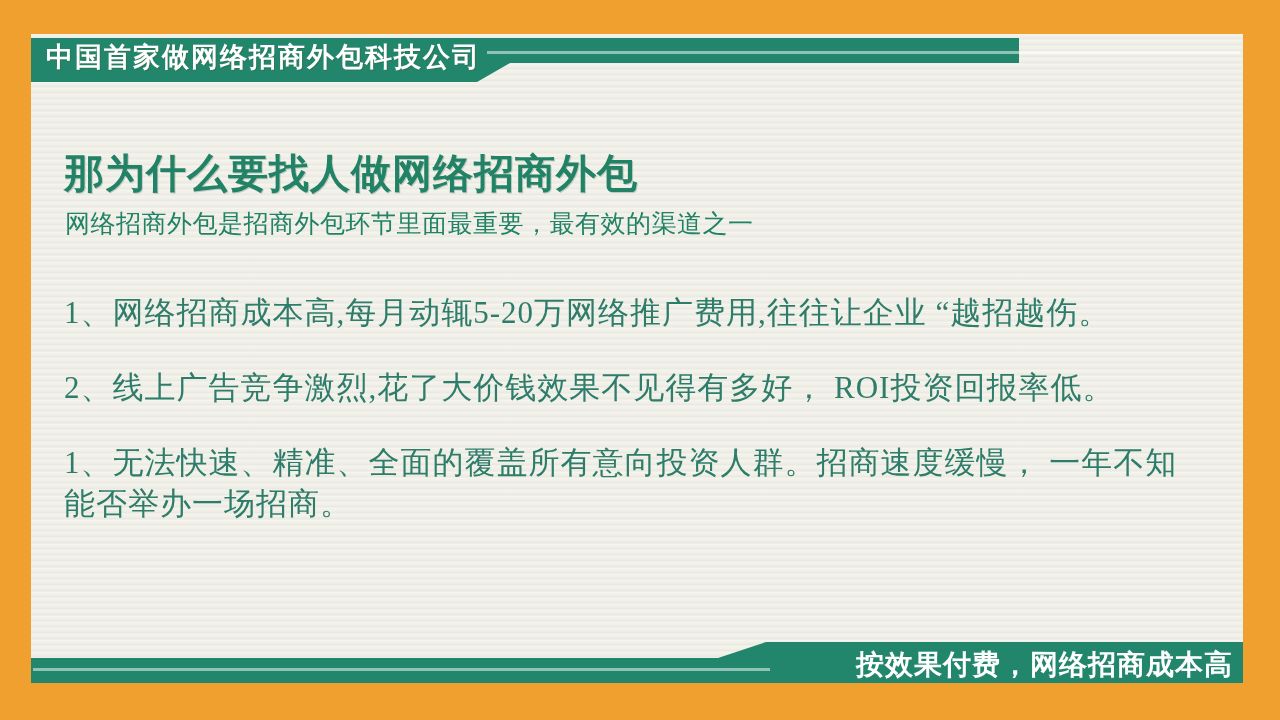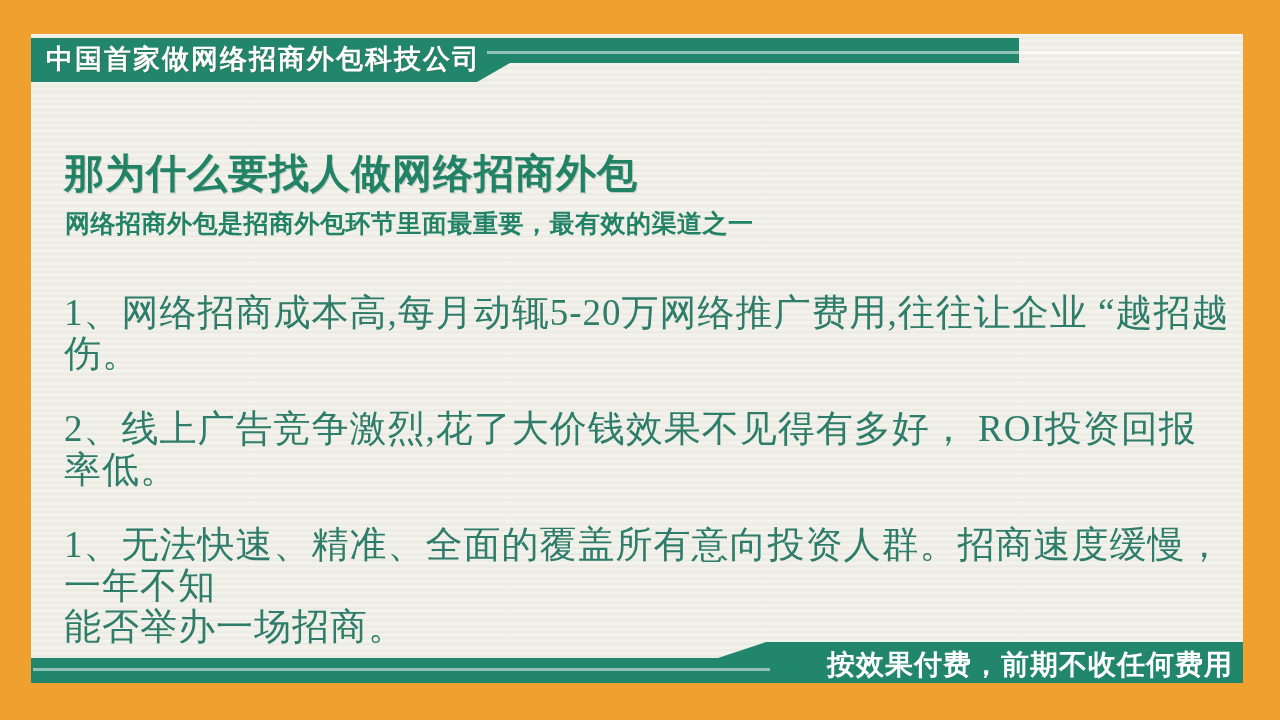--- a/index.html
+++ b/index.html
@@ -21,47 +21,48 @@
         rgba(255,255,255,0.55) 0px, rgba(255,255,255,0) 1px,
         rgba(0,0,0,0) 3px, rgba(208,205,193,0.22) 4px,
         rgba(255,255,255,0) 6px);
   }
 
   
   .header-banner {
     left: 31px; top: 37px; width: 988px; height: 45px;
     background: #21866B;
     clip-path: polygon(0 1px, 100% 1px, 1206px 26px, 479px 26px, 446px 45px, 0 45px);
+    font-family: Liberation Mono, monospace;
   }
   .header-tagline {
     position: absolute; left: 15px; top: 0;
     height: 45px; line-height: 44px;
     color: #ffffff; font-size: 27px; font-weight: 700; letter-spacing: 2px;
     text-shadow: 1px 1px 0 rgba(90,70,20,0.25);
   }
   .header-line {
     left: 487px; top: 51px; width: 753px; height: 3px;
     background: rgba(255,255,255,0.5);
   }
 
   .slide-title {
     left: 64px; top: 136px;
     color: #218266; font-size: 40px; font-weight: 800; letter-spacing: 1px;
     text-shadow: 1px 1px 0 rgba(40,90,75,0.25);
     margin-top: 10px;
   }
   .subtitle {
     left: 65px; top: 207px;
-    color: #218266; font-size: 25px; font-weight: 700;
+    color: #218266; font-size: 25px; font-weight: 400;
     line-height: 32px; letter-spacing: 0.5px;
   }
 
   .points {
     left: 64px; top: 292px; width: 1170px;
-    color: #2E7C6A; font-size: 37px; line-height: 41px; letter-spacing: 1px;
+    color: #2E7C6A; font-size: 31px; line-height: 41px; letter-spacing: 1px;
     font-family: "Liberation Serif", "DejaVu Serif", serif;
   }
   .points p { margin: 0 0 34px 0; white-space: pre-line; }
 
   
   .footer-banner {
     left: 31px; top: 642px; width: 1212px; height: 41px;
     background: #21866B;
     clip-path: polygon(0 16px, 687px 16px, 735px 0, 100% 0, 100% 100%, 0 100%);
   }
@@ -91,15 +92,15 @@
 </div>
 
 <div class="abs points">
   <p>1、网络招商成本高,每月动辄5-20万网络推广费用,往往让企业 “越招越伤。</p>
   <p>2、线上广告竞争激烈,花了大价钱效果不见得有多好， ROI投资回报率低。</p>
   <p>1、无法快速、精准、全面的覆盖所有意向投资人群。招商速度缓慢， 一年不知
 能否举办一场招商。</p>
 </div>
 
 <div class="abs footer-banner">
-  <div class="footer-slogan">按效果付费，前期不收任何费用</div>
+  <div class="footer-slogan">按效果付费，网络招商成本高</div>
 </div>
 <div class="abs footer-line"></div>
 
 </body></html>

